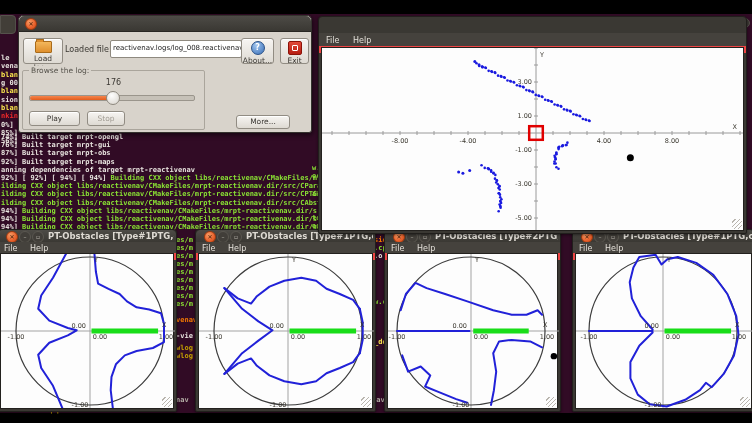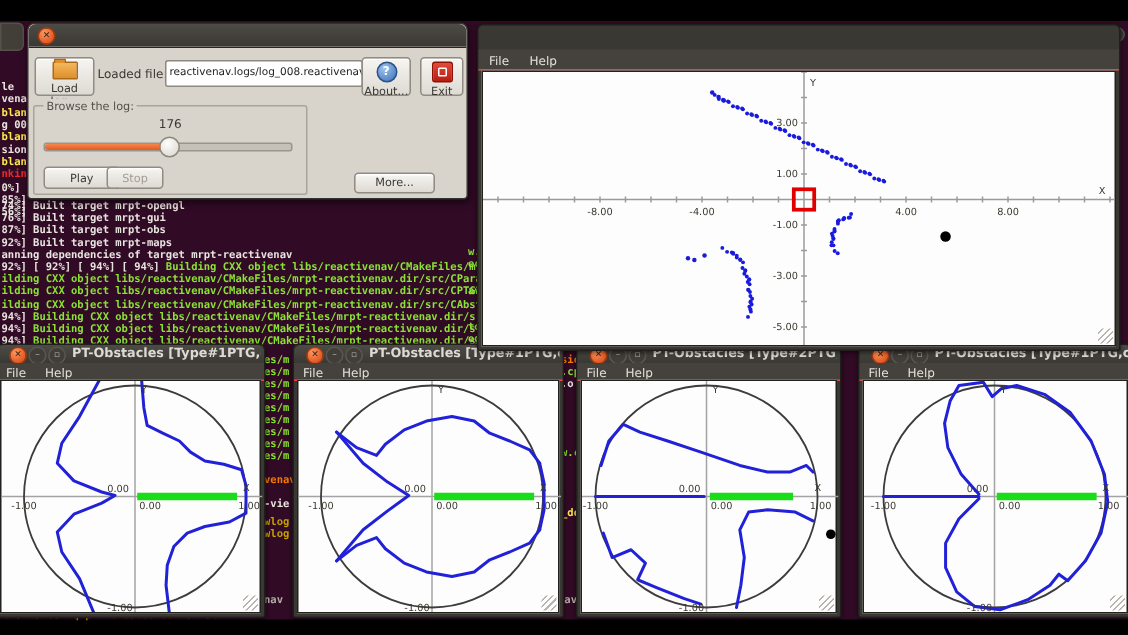--- a/index.html
+++ b/index.html
@@ -10,21 +10,21 @@
   .tline{white-space:pre;font-family:"DejaVu Sans Mono",monospace;font-size:7px;line-height:8.2px;font-weight:bold;}
   .tfrag{position:absolute;left:0;white-space:pre;font-family:"DejaVu Sans Mono",monospace;font-size:7px;font-weight:bold;text-align:right;}
   
   .titlebar{position:absolute;left:0;top:0;right:0;background:linear-gradient(#4d4b46,#3a3833);
             border-bottom:1px solid #282622;border-radius:5px 5px 0 0;}
   .wtitle{position:absolute;font-weight:bold;color:#dedad3;white-space:nowrap;overflow:hidden;}
   .cbtn{position:absolute;border-radius:50%;width:10px;height:10px;top:2px;
         text-align:center;line-height:10px;font-size:6px;color:#3d1c08;}
   .cbtn.close{background:radial-gradient(circle at 35% 30%,#f79a63,#e8602b 60%,#c74a17);border:1px solid #9e3a10;}
   .cbtn.plain{background:#413e39;border:1px solid #5a5750;color:#b8b4ac;}
-  .menubar{position:absolute;left:0;right:0;background:#45423d;border-bottom:1px solid #ef4444;color:#e4e0d9;font-size:8px;}
+  .menubar{position:absolute;left:0;right:0;background:#45423d;border-bottom:7px solid #ef4444;color:#e4e0d9;font-size:8px;}
   .menuitem{position:absolute;top:2px;}
   .plot{position:absolute;background:#fdfdfd;border:1px solid #23211e;}
   .grip{position:absolute;right:1px;bottom:1px;width:10px;height:10px;
         background:repeating-linear-gradient(135deg,transparent 0 2px,#b9b5ae 2px 3px);}
   svg text.tick{font-family:"DejaVu Sans",sans-serif;font-size:6.5px;fill:#3b382f;}
   
   .pwin{position:absolute;background:#3a3833;border:1px solid #211f1c;border-radius:4px 4px 2px 2px;box-shadow:0 1px 3px rgba(0,0,0,.5);}
   
   #navwin{position:absolute;left:18px;top:15px;width:292px;height:116px;background:#d8d3cb;
           border:1px solid #34322e;border-radius:5px 5px 3px 3px;box-shadow:1px 2px 5px rgba(0,0,0,.55);}
@@ -455,20 +455,20 @@
       </div>
 
       <div class="groupbox" style="left:3px;top:39px;width:181px;height:58px;">
         <span class="grouplabel">Browse the log:</span>
         <div class="navlabel" style="left:0;right:0;top:7px;text-align:center;">176</div>
         <div class="slider-track" style="left:6px;right:9px;top:24px;">
           <div class="slider-fill" id="slider-fill" style="width: 50%;"></div>
           <div class="slider-handle" id="slider-handle" style="left: calc(50% - 6px);"></div>
         </div>
         <div class="btn" style="left:6px;top:40px;width:49px;height:13px;line-height:13px;">Play</div>
-        <div class="btn disabled" style="left:48px;top:40px;width:36px;height:13px;line-height:13px;text-align:center;">Stop</div>
+        <div class="btn disabled" style="left:64px;top:40px;width:36px;height:13px;line-height:13px;text-align:center;">Stop</div>
       </div>
 
 
       <div class="btn" style="left:217px;top:84px;width:52px;height:12px;line-height:12px;">More...</div>
     </div>
   </div>
 </div>
 
 </body></html>

